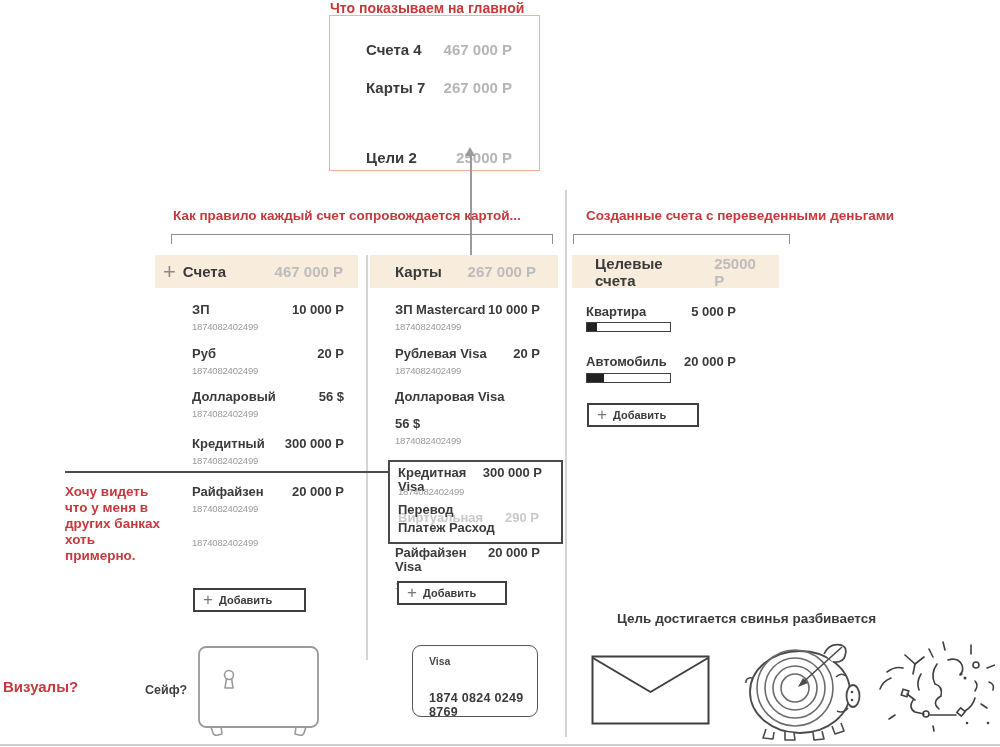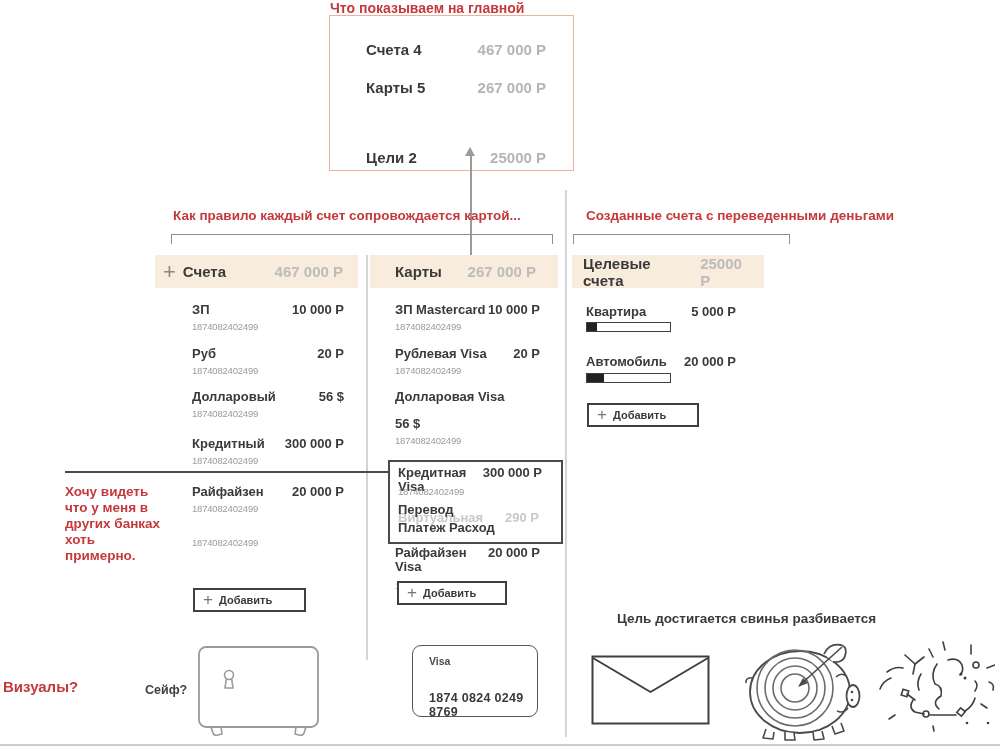--- a/index.html
+++ b/index.html
@@ -6,21 +6,21 @@
   html,body { background:#fff; }
   #canvas {
     position:relative; width:1000px; height:747px; background:#ffffff;
     font-family:"Liberation Sans", sans-serif; color:#3f3f3f; overflow:hidden;
   }
   .red { color:#c4393c; font-weight:bold; }
   .abs { position:absolute; }
 
   
   #summary-box {
-    position:absolute; left:329px; top:15px; width:245px; height:156px;
+    position:absolute; left:329px; top:15px; width:211px; height:156px;
     border:1px solid #f0b2a0; background:#fff;padding-left:18px;
   }
   .sum-row { position:absolute; left:36px; right:27px; display:flex; justify-content:space-between; }
   .sum-label { font-size:15px; font-weight:bold; color:#3a3a3a; }
   .sum-value { font-size:15px; font-weight:bold; color:#b5b5b5; }
 
   
   .bracket {
     position:absolute; height:10px;
     border-top:1.5px solid #8f8f8f; border-left:1.5px solid #8f8f8f; border-right:1.5px solid #8f8f8f;
@@ -89,21 +89,21 @@
 <div id="canvas">
 
   <div class="abs red" style="left:330px; top:0px; font-size:14px;">Что показываем на главной</div>
 
   <div id="summary-box">
     <div class="sum-row" style="top:25px;">
       <span class="sum-label">Счета 4</span>
       <span class="sum-value">467 000 Р</span>
     </div>
     <div class="sum-row" style="top:63px;">
-      <span class="sum-label">Карты 5</span>
+      <span class="sum-label">Карты 7</span>
       <span class="sum-value">267 000 Р</span>
     </div>
     <div class="sum-row" style="top:101px;margin-top:32px;">
       <span class="sum-label">Цели 2</span>
       <span class="sum-value">25000 Р</span>
     </div>
   </div>
 
   <div id="arrow-head"></div>
   <div id="arrow-line"></div>
@@ -120,21 +120,21 @@
 
   <div class="band" style="left:155px; width:203px; padding:0 15px 0 8px;">
     <span class="plus-big">+</span>
     <span class="band-title" style="margin-left:7px;">Счета</span>
     <span class="band-total" style="margin-left:auto;">467 000 Р</span>
   </div>
   <div class="band" style="left:370px; width:188px; padding:0 22px 0 25px;">
     <span class="band-title">Карты</span>
     <span class="band-total" style="margin-left:auto;">267 000 Р</span>
   </div>
-  <div class="band" style="left:572px; width:192px; padding:0 10px 0 11px;">
+  <div class="band" style="left:572px; width:207px; padding:0 10px 0 23px;">
     <span class="band-title">Целевые счета</span>
     <span class="band-total" style="margin-left:9px;">25000 Р</span>
   </div>
 
   <div class="list-row" style="left:192px; top:303px; width:152px;">
     <div class="row-main">
         <span class="item-name">ЗП</span>
         <span class="item-amt">10 000 Р</span>
       </div>
     <div class="item-num">1874082402499</div>

